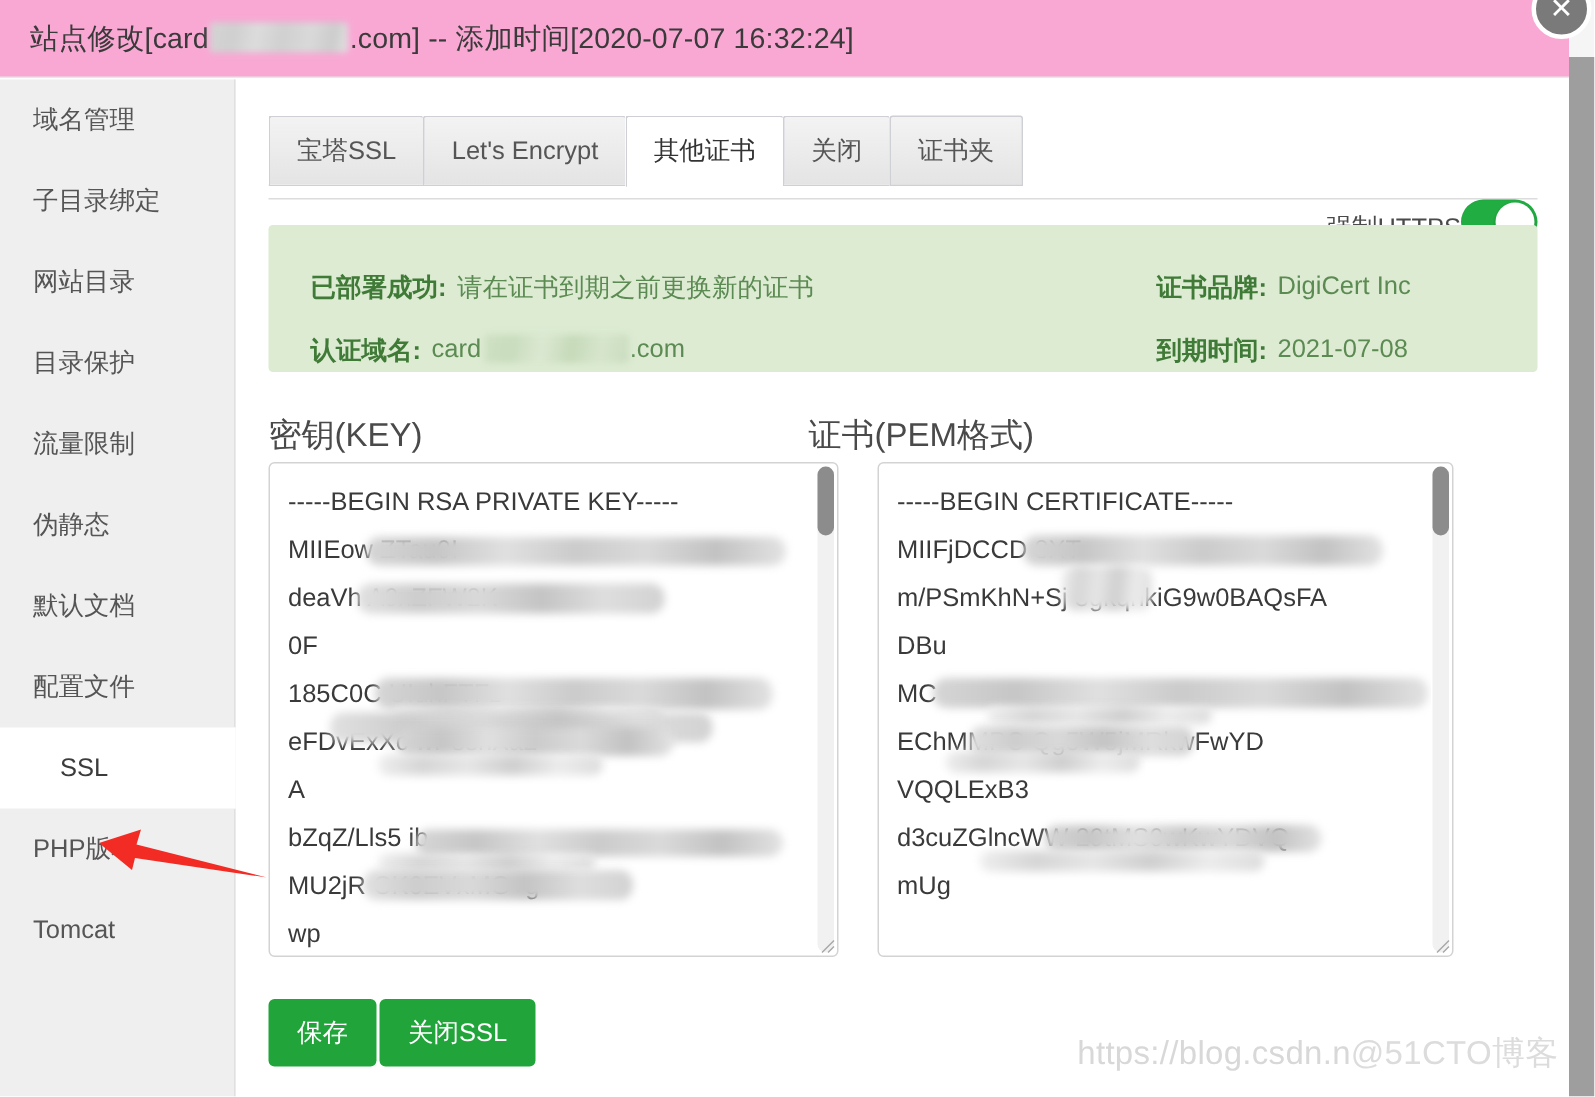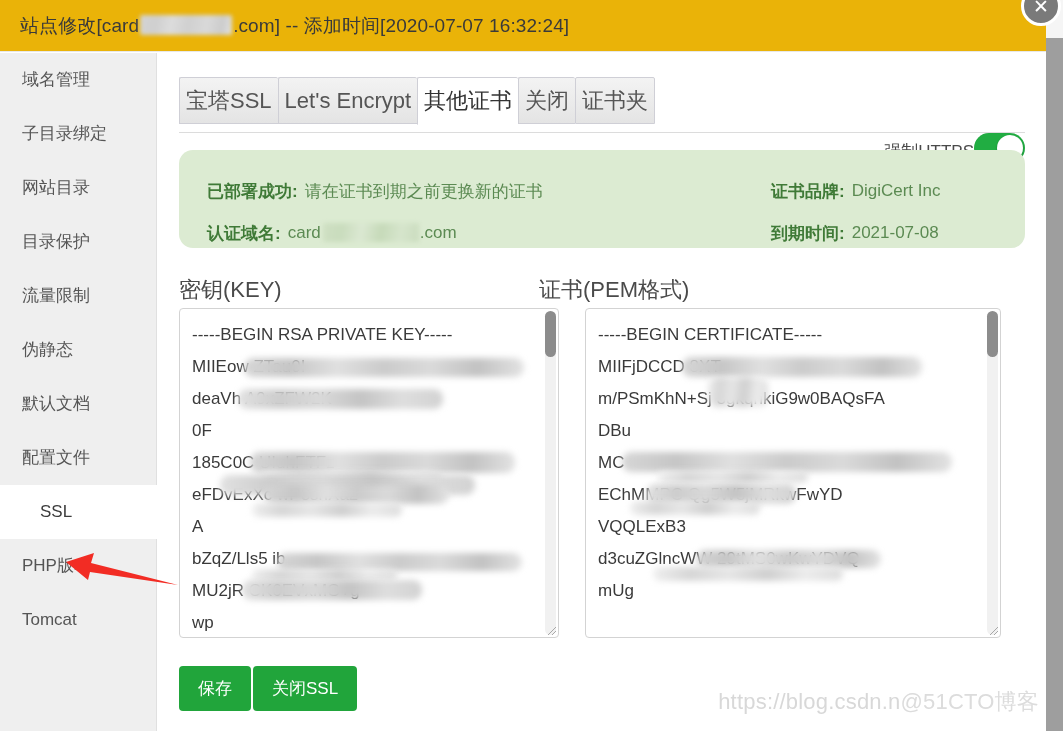--- a/index.html
+++ b/index.html
@@ -30,21 +30,21 @@
     left: 1046px; top: 0px;
     width: 17px; height: 38px;
     background: #f5f5f5;
   }
 
   
   .titlebar {
     position: absolute;
     left: 0; top: 0;
     width: 1046px; height: 52px;
-    background: #eab308;
+    background: #f9a8d4;
     border-bottom: 1px solid #e8e8e8;
   }
   .titlebar-text {
     position: absolute;
     left: 20px; top: 13px;
     font-size: 19px;
     color: #3a3a3a;
     white-space: nowrap;
     letter-spacing: 0.1px;
   }
@@ -131,22 +131,22 @@
   .tabs {
     display: flex;
     align-items: flex-start;
     gap: 0px;
     position: absolute;
     left: 0; top: 0;
   }
   .tab {
     height: 47px;
     line-height: 45px;
-    padding: 0 6px;
-    font-size: 22px;
+    padding: 0 18px;
+    font-size: 17px;
     color: #555555;
     background: linear-gradient(#f3f3f3, #e4e4e4);
     border: 1px solid #cfcfd6;
     border-right: none;
     cursor: pointer;
     white-space: nowrap;
     border-radius: 2px 2px 0 0;
   }
   .tab:last-child { border-right: 1px solid #cfcfd6; }
   .tab.active {
@@ -185,21 +185,21 @@
     background: #ffffff;
     box-shadow: 0 1px 2px rgba(0,0,0,.28);
   }
 
   
   .banner {
     position: absolute;
     left: 21px; top: 97px;
     width: 846px; height: 98px;
     background: #dcebd2;
-    border-radius: 14px;
+    border-radius: 3px;
   }
   .banner-col-left  { position: absolute; left: 28px; top: 20px; }
   .banner-col-right { position: absolute; left: 592px; top: 20px; }
   .banner-line {
     height: 42px;
     display: flex;
     align-items: center;
     font-size: 17px;
     color: #4f7d46;
     white-space: nowrap;
@@ -231,21 +231,21 @@
   .ta {
     position: absolute;
     top: 255px;
     height: 330px;
     background: #ffffff;
     border: 1px solid #d3d3d3;
     border-radius: 4px;
     overflow: hidden;
   }
   .ta-key { left: 21px; width: 380px; }
-  .ta-pem { left: 427px; width: 416px; }
+  .ta-pem { left: 427px; width: 384px; }
 
   .ta-body {
     position: absolute;
     left: 0; top: 0; right: 14px; bottom: 0;
     padding: 10px 0 0 12px;
     overflow: hidden;
   }
   .ta-line {
     position: relative;
     height: 32px;

